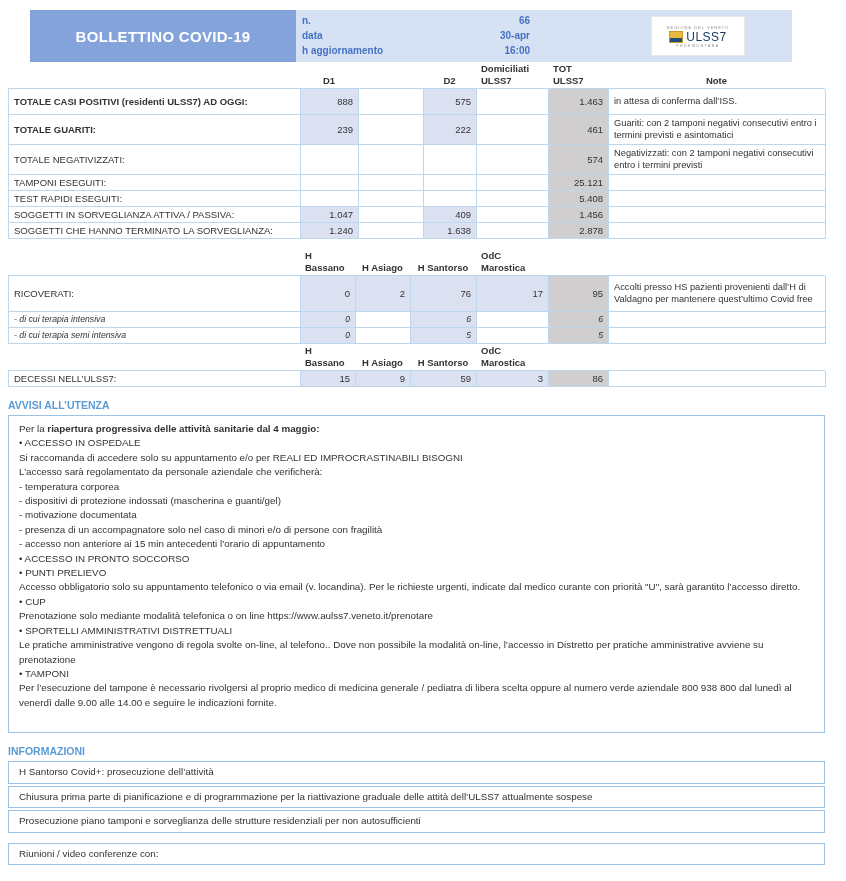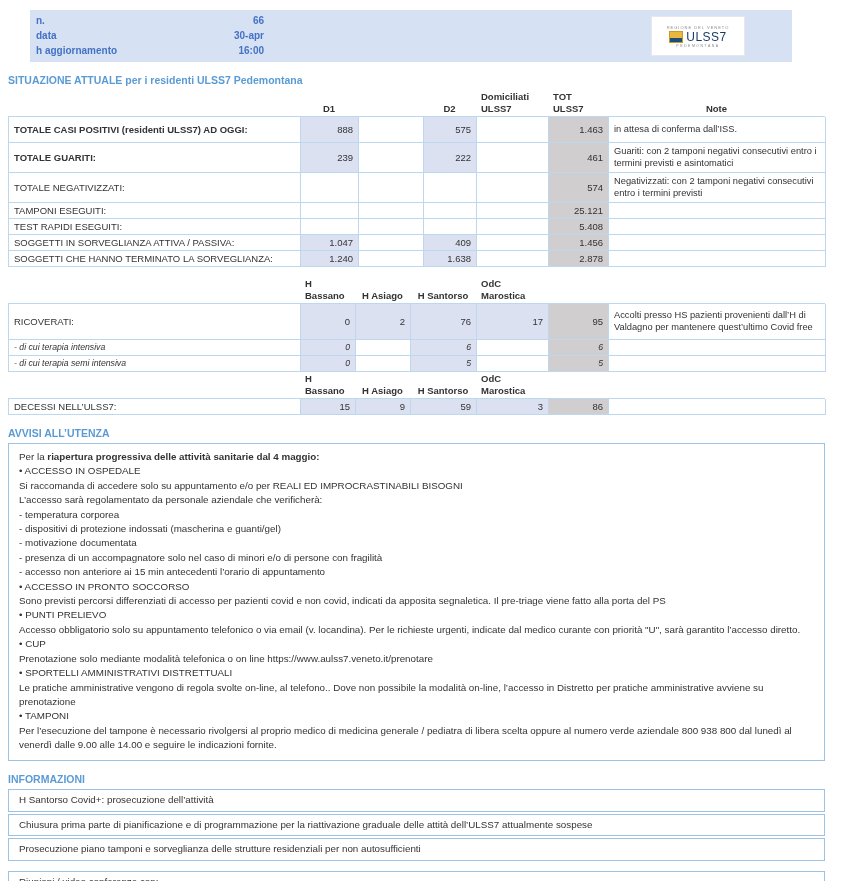--- a/index.html
+++ b/index.html
@@ -60,20 +60,21 @@
   .info-box{border:1px solid var(--box-border);width:817px;padding:3px 10px;margin-bottom:2px;}
   .info-box .av-line{line-height:14.5px;}
   .gap-top{margin-top:10px;}
 </style>
 </head>
 <body>
 
 <div class="page">
 
   <header class="topbar">
+    <div class="title-box">BOLLETTINO COVID-19</div>
     <div class="info-panel">
       <div class="fields">
         <div class="frow">
           <span>n.</span>
           <span>66</span>
         </div>
         <div class="frow">
           <span>data</span>
           <span>30-apr</span>
         </div>
@@ -86,21 +87,20 @@
         <div class="logo-region">REGIONE DEL VENETO</div>
         <div class="logo-main">
           <span class="emblem"></span>
           <span class="logo-org">ULSS7</span>
         </div>
         <div class="logo-sub">PEDEMONTANA</div>
       </div>
     </div>
   </header>
 
-  <div class="sec-h">SITUAZIONE ATTUALE per i residenti ULSS7 Pedemontana</div>
 
   <div class="trow hdr">
     <div class="c lbl"></div>
     <div class="c d1 ctr">D1</div>
     <div class="c sp"></div>
     <div class="c d2 ctr">D2</div>
     <div class="c dom ctr">Domiciliati ULSS7</div>
     <div class="c tot ctr">TOT ULSS7</div>
     <div class="c note ctr">Note</div>
   </div>
@@ -238,21 +238,20 @@
     <div class="av-line"><span>Per la </span><span class="b">riapertura progressiva delle attività sanitarie dal 4 maggio:</span></div>
     <div class="av-line">•  ACCESSO IN OSPEDALE</div>
     <div class="av-line">Si raccomanda di accedere solo su appuntamento e/o per REALI ED IMPROCRASTINABILI BISOGNI</div>
     <div class="av-line">L’accesso sarà regolamentato da personale aziendale che verificherà:</div>
     <div class="av-line">- temperatura corporea</div>
     <div class="av-line">- dispositivi di protezione indossati (mascherina e guanti/gel)</div>
     <div class="av-line">- motivazione documentata</div>
     <div class="av-line">- presenza di un accompagnatore solo nel caso di minori e/o di persone con fragilità</div>
     <div class="av-line">- accesso non anteriore ai 15 min antecedenti l’orario di appuntamento</div>
     <div class="av-line">• ACCESSO IN PRONTO SOCCORSO</div>
-    <div class="av-line">Sono previsti percorsi differenziati di accesso per pazienti covid e non covid, indicati da apposita segnaletica. Il pre-triage viene fatto alla porta del PS</div>
     <div class="av-line">• PUNTI PRELIEVO</div>
     <div class="av-line">Accesso obbligatorio solo su appuntamento telefonico o via email (v. locandina). Per le richieste urgenti, indicate dal medico curante con priorità "U", sarà garantito l’accesso diretto.</div>
     <div class="av-line">• CUP</div>
     <div class="av-line">Prenotazione solo mediante modalità telefonica o on line https://www.aulss7.veneto.it/prenotare</div>
     <div class="av-line">• SPORTELLI AMMINISTRATIVI DISTRETTUALI</div>
     <div class="av-line">Le pratiche amministrative vengono di regola svolte on-line, al telefono.. Dove non possibile la modalità on-line, l’accesso in Distretto per pratiche amministrative avviene su prenotazione</div>
     <div class="av-line">• TAMPONI</div>
     <div class="av-line">Per l’esecuzione del tampone è necessario rivolgersi al proprio medico di medicina generale / pediatra di libera scelta oppure al numero verde aziendale 800 938 800 dal lunedì al venerdì dalle 9.00 alle 14.00 e seguire le indicazioni fornite.</div>
     <div class="av-line"></div>
 

